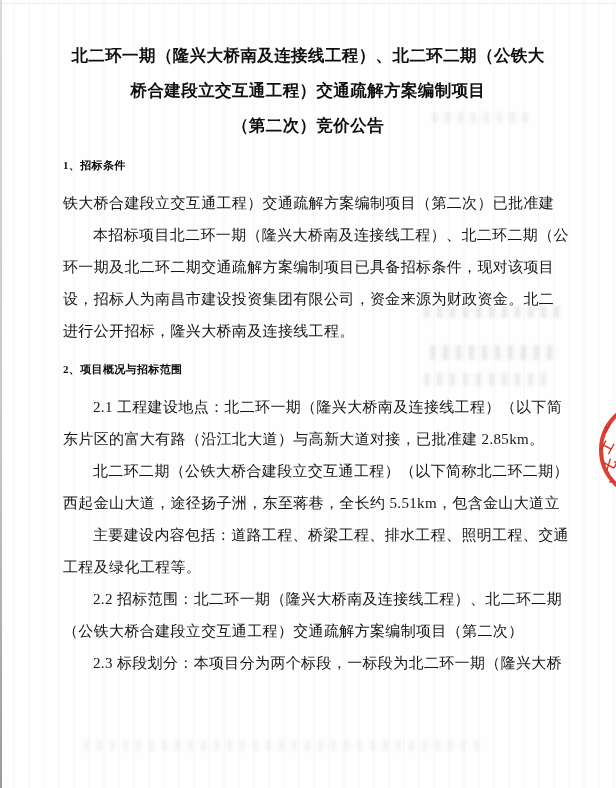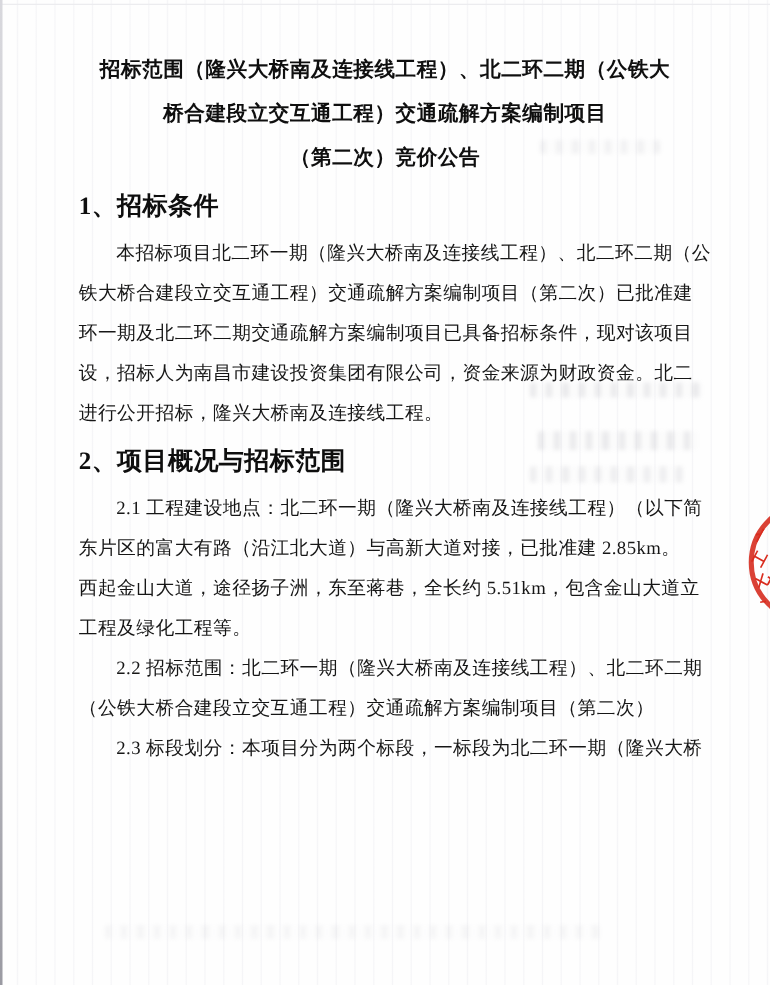--- a/index.html
+++ b/index.html
@@ -23,21 +23,21 @@
     text-align:center;font-weight:bold;font-size:16.5px;color:#0f0f0f;
     letter-spacing:0.4px;
   }
   .title-line{height:35px;line-height:35px;white-space:nowrap;}
   .content{
     position:absolute;left:63px;top:143px;width:494px;
     font-size:15px;color:#161616;letter-spacing:0.35px;
   }
   .line{height:32px;line-height:32px;white-space:nowrap;}
   .line.indent{text-indent:30px;}
-  .heading{font-weight:bold;font-size:20px;color:#0e0e0e;height:32px;line-height:32px;margin:6px 0;white-space:nowrap;}
+  .heading{font-weight:bold;font-size:11px;color:#0e0e0e;height:32px;line-height:32px;margin:6px 0;white-space:nowrap;}
   
   .seal{
     position:absolute;left:599px;top:401px;width:98px;height:98px;
     border:4px solid rgba(214,44,31,0.9);border-radius:50%;
     box-sizing:border-box;
   }
   .seal-frag{
     position:absolute;color:#d92c1e;font-weight:bold;font-size:12px;
     transform:rotate(-62deg);line-height:12px;
   }
@@ -58,36 +58,38 @@
   .g5{left:84px;top:740px;width:396px;height:11px;opacity:0.22;}
 </style>
 </head>
 <body>
 
 <div class="page">
   <div class="edge-top"></div>
   <div class="edge-left"></div>
 
   <div class="title-block" id="title-block">
-      <div class="title-line">招标范围（隆兴大桥南及连接线工程）、北二环二期（公铁大</div>
+      <div class="title-line">北二环一期（隆兴大桥南及连接线工程）、北二环二期（公铁大</div>
       <div class="title-line">桥合建段立交互通工程）交通疏解方案编制项目</div>
       <div class="title-line">（第二次）竞价公告</div>
     </div>
 
   <div class="content" id="content">
       <div class="heading">1、招标条件</div>
+      <div class="line">铁大桥合建段立交互通工程）交通疏解方案编制项目（第二次）已批准建</div>
       <div class="line indent">本招标项目北二环一期（隆兴大桥南及连接线工程）、北二环二期（公</div>
-      <div class="line">铁大桥合建段立交互通工程）交通疏解方案编制项目（第二次）已批准建</div>
       <div class="line">环一期及北二环二期交通疏解方案编制项目已具备招标条件，现对该项目</div>
       <div class="line">设，招标人为南昌市建设投资集团有限公司，资金来源为财政资金。北二</div>
       <div class="line">进行公开招标，隆兴大桥南及连接线工程。</div>
       <div class="heading">2、项目概况与招标范围</div>
       <div class="line indent">2.1 工程建设地点：北二环一期（隆兴大桥南及连接线工程）（以下简</div>
       <div class="line">东片区的富大有路（沿江北大道）与高新大道对接，已批准建 2.85km。</div>
+      <div class="line indent">北二环二期（公铁大桥合建段立交互通工程）（以下简称北二环二期）</div>
       <div class="line">西起金山大道，途径扬子洲，东至蒋巷，全长约 5.51km，包含金山大道立</div>
+      <div class="line indent">主要建设内容包括：道路工程、桥梁工程、排水工程、照明工程、交通</div>
       <div class="line">工程及绿化工程等。</div>
       <div class="line indent">2.2 招标范围：北二环一期（隆兴大桥南及连接线工程）、北二环二期</div>
       <div class="line">（公铁大桥合建段立交互通工程）交通疏解方案编制项目（第二次）</div>
       <div class="line indent">2.3 标段划分：本项目分为两个标段，一标段为北二环一期（隆兴大桥</div>
     </div>
 
   <div class="seal"></div>
   <span class="seal-frag frag-1">亠</span>
   <span class="seal-frag frag-2">工</span>
   <span class="seal-frag frag-3">七</span>

